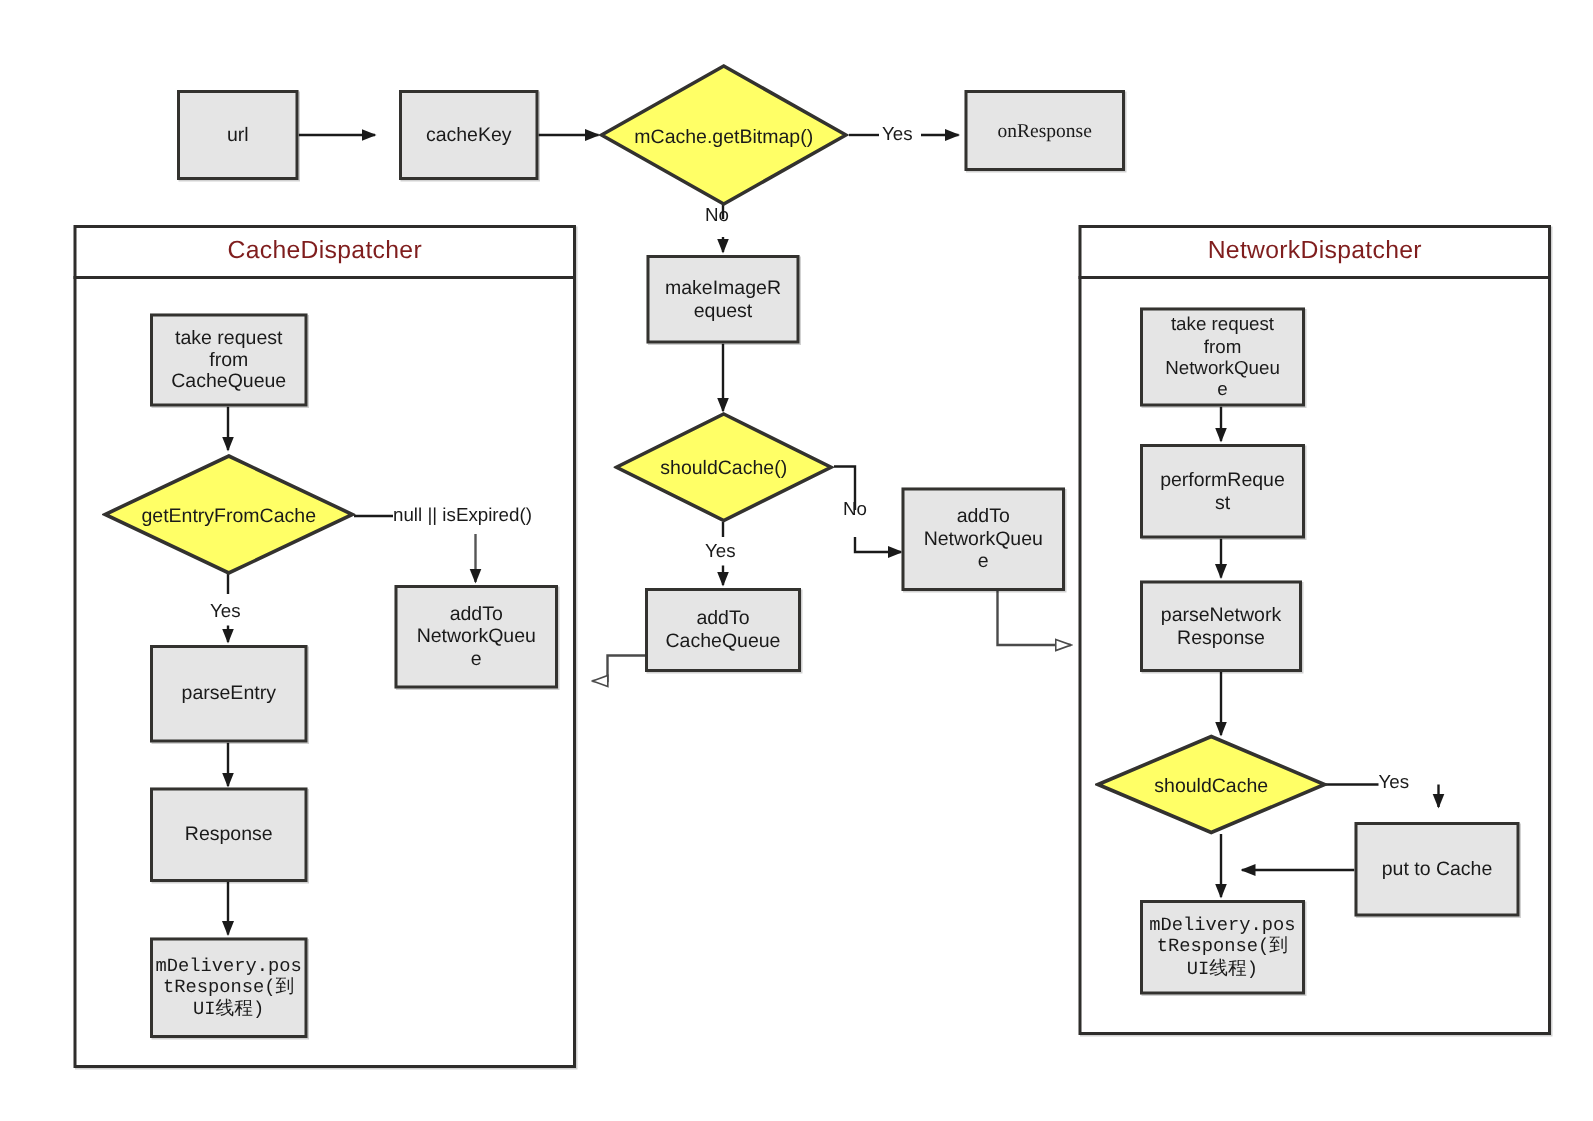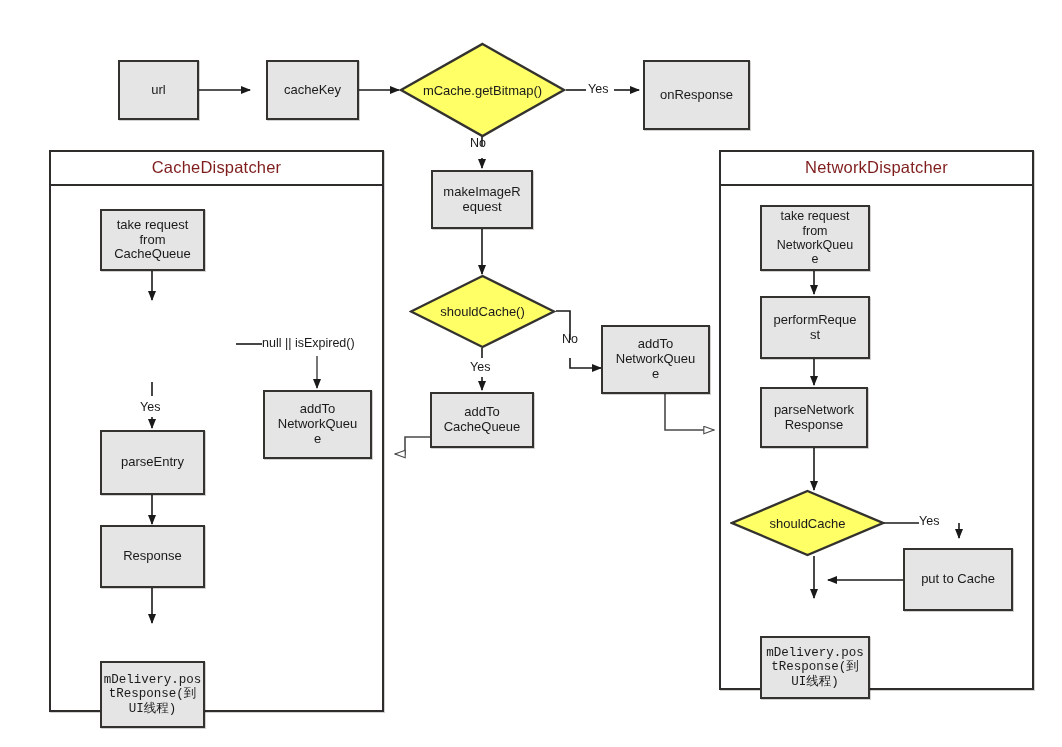--- a/index.html
+++ b/index.html
@@ -38,21 +38,20 @@
   .proc {
     background: #e5e5e5;
     border: 2px solid #33322f;
     font-size: 13px;
     box-shadow: 1px 1px 0 rgba(0,0,0,0.18);
   }
   .proc.mono {
     font-family: "Liberation Mono", "DejaVu Sans Mono", monospace;
     font-size: 12.5px;
     letter-spacing: 0px;
-    margin-top: 36px;
   }
   .dec-wrap {
     position: absolute;
     display: flex;
     align-items: center;
     justify-content: center;
   }
   .dec-wrap svg.shape {
     position: absolute;
     left: 0;
@@ -163,21 +162,21 @@
 
   <div class="node proc" style="left:266px; top:60px; width:93px; height:60px;">cacheKey</div>
 
   <div class="dec-wrap" style="left:399px; top:42px; width:167px; height:96px;">
     <svg class="shape" width="167" height="96" viewBox="0 0 167 96">
       <polygon points="83.5,2 165,48 83.5,94 2,48" fill="#ffff66" stroke="#33322f" stroke-width="2.4"></polygon>
     </svg>
     <span class="dec-label">mCache.getBitmap()</span>
   </div>
 
-  <div class="node proc" style="left:643px; top:60px; width:107px; height:70px;">onResponse</div>
+  <div class="node proc" style="left:643px; top:60px; width:107px; height:54px;font-family:Liberation Serif, serif;">onResponse</div>
 
   <div class="node proc" style="left:431px; top:170px; width:102px; height:59px; white-space:pre;">makeImageR
 equest</div>
 
   <div class="dec-wrap" style="left:409px; top:274px; width:147px; height:75px;">
     <svg class="shape" width="147" height="75" viewBox="0 0 147 75">
       <polygon points="73.5,2 145,37.5 73.5,73 2,37.5" fill="#ffff66" stroke="#33322f" stroke-width="2.4"></polygon>
     </svg>
     <span class="dec-label">shouldCache()</span>
   </div>
@@ -186,20 +185,26 @@
 CacheQueue</div>
 
   <div class="node proc" style="left:601px; top:325px; width:109px; height:69px; white-space:pre;">addTo
 NetworkQueu
 e</div>
 
   <div class="node proc" style="left:100px; top:209px; width:105px; height:62px; white-space:pre;">take request
 from
 CacheQueue</div>
 
+  <div class="dec-wrap" style="left:68px; top:302px; width:169px; height:82px;">
+    <svg class="shape" width="169" height="82" viewBox="0 0 169 82">
+      <polygon points="84.5,2 167,41 84.5,80 2,41" fill="#ffff66" stroke="#33322f" stroke-width="2.4"></polygon>
+    </svg>
+    <span class="dec-label">getEntryFromCache</span>
+  </div>
 
   <div class="node proc" style="left:100px; top:430px; width:105px; height:65px;">parseEntry</div>
 
   <div class="node proc" style="left:100px; top:525px; width:105px; height:63px;">Response</div>
 
   <div class="node proc mono" style="left:100px; top:625px; width:105px; height:67px; white-space:pre;">mDelivery.pos
 tResponse(到
 UI线程)</div>
 
   <div class="node proc" style="left:263px; top:390px; width:109px; height:69px; white-space:pre;">addTo

